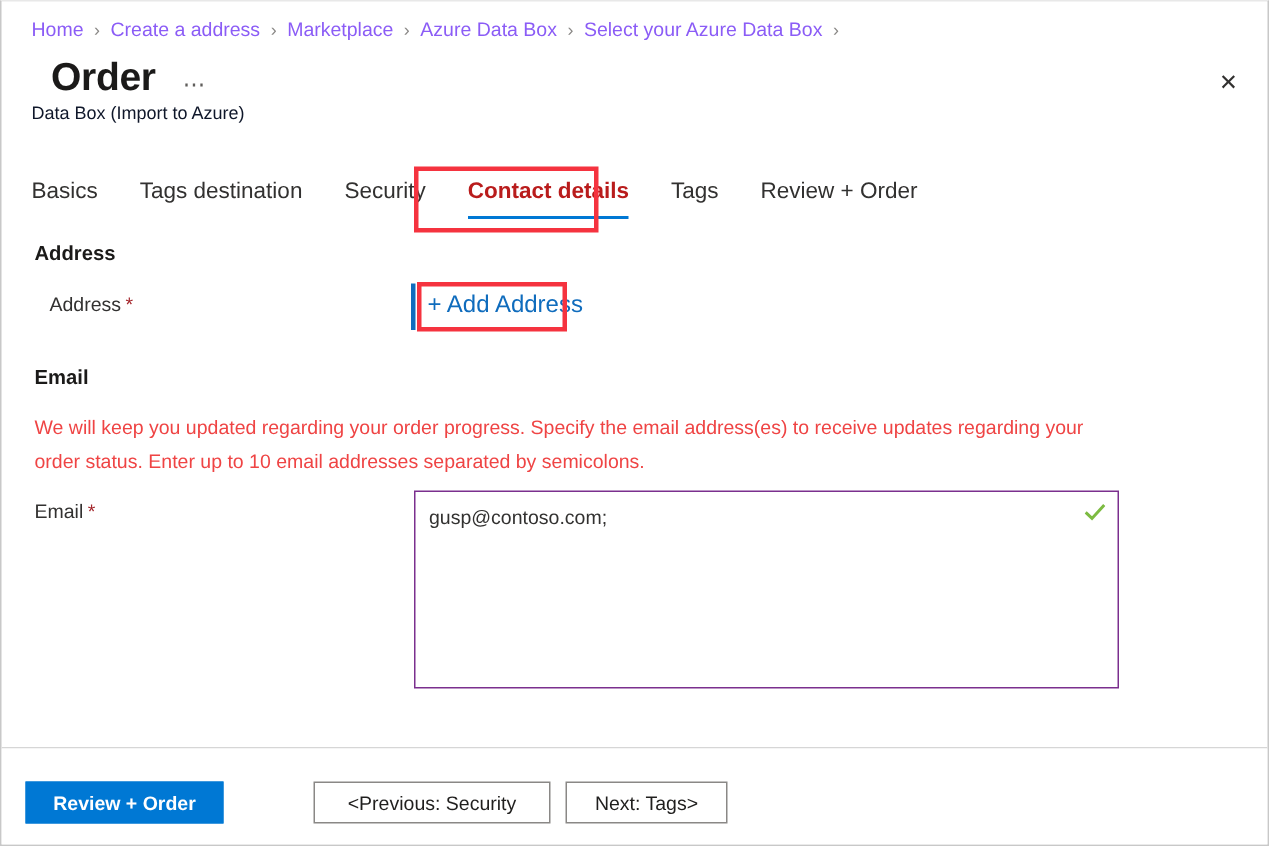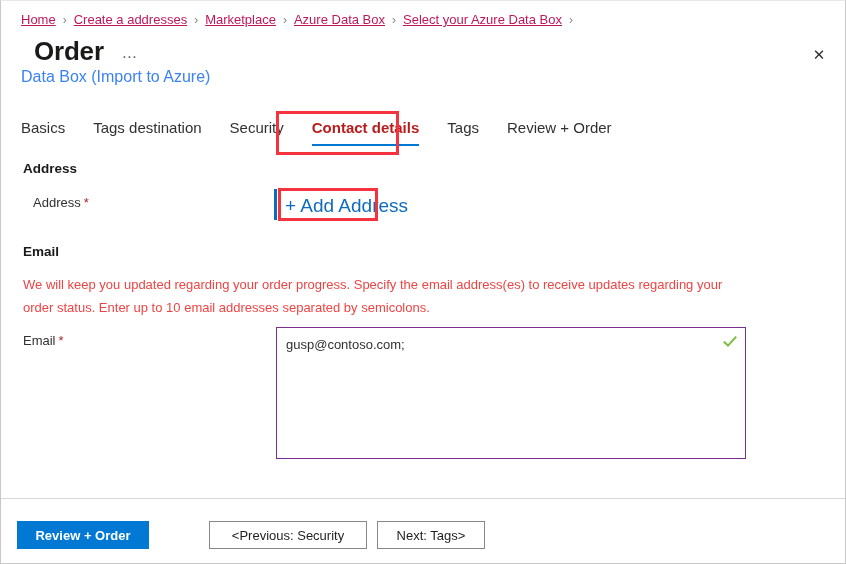--- a/index.html
+++ b/index.html
@@ -30,24 +30,23 @@
     position: absolute;
     left: 20px;
     top: 8px;
     height: 22px;
     display: flex;
     align-items: center;
     font-size: 13px;
     white-space: nowrap;
   }
   .crumb {
-    color: #be185d;
+    color: #8b5cf6;
     cursor: pointer;
     line-height: 22px;
-    text-decoration: underline;
   }
   .crumb-sep {
     color: #8a8886;
     margin: 0 7px;
     font-size: 12px;
     line-height: 22px;
     font-weight: 300;
   }
 
   
@@ -71,22 +70,22 @@
     color: #605e5c;
     letter-spacing: 1.5px;
     cursor: pointer;
     line-height: 32px;
     padding-top: 6px;
   }
   #page-subtitle {
     position: absolute;
     left: 20px;
     top: 67px;
-    font-size: 16px;
-    color: #3b82f6;
+    font-size: 12px;
+    color: #0f172a;
   }
   #close-button {
     position: absolute;
     right: 10px;
     top: 38px;
     width: 32px;
     height: 32px;
     display: flex;
     align-items: center;
     justify-content: center;
@@ -167,21 +166,21 @@
     left: 273px;
     top: 188px;
     width: 3px;
     height: 31px;
     background: #0f6cbd;
   }
   #add-address-link {
     position: absolute;
     left: 284px;
     top: 194px;
-    font-size: 19px;
+    font-size: 16px;
     color: #0f6cbd;
     cursor: pointer;
     white-space: nowrap;
     text-align: right;
   }
 
   #email-desc {
     position: absolute;
     left: 22px;
     top: 272px;
@@ -281,21 +280,21 @@
   }
 </style>
 </head>
 <body>
 
 <div id="page">
 
   <div id="breadcrumb">
     <span class="crumb">Home</span>
     <span class="crumb-sep">›</span>
-    <span class="crumb">Create a addresses</span>
+    <span class="crumb">Create a address</span>
     <span class="crumb-sep">›</span>
     <span class="crumb">Marketplace</span>
     <span class="crumb-sep">›</span>
     <span class="crumb">Azure Data Box</span>
     <span class="crumb-sep">›</span>
     <span class="crumb">Select your Azure Data Box</span>
     <span class="crumb-sep">›</span>
   </div>
 
   <div id="title-row">

